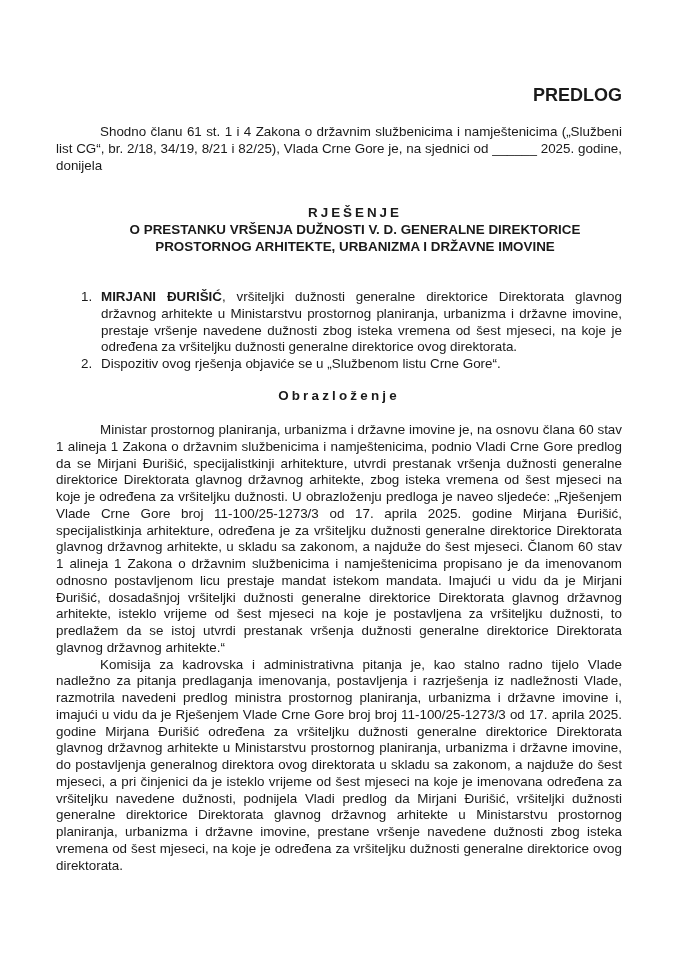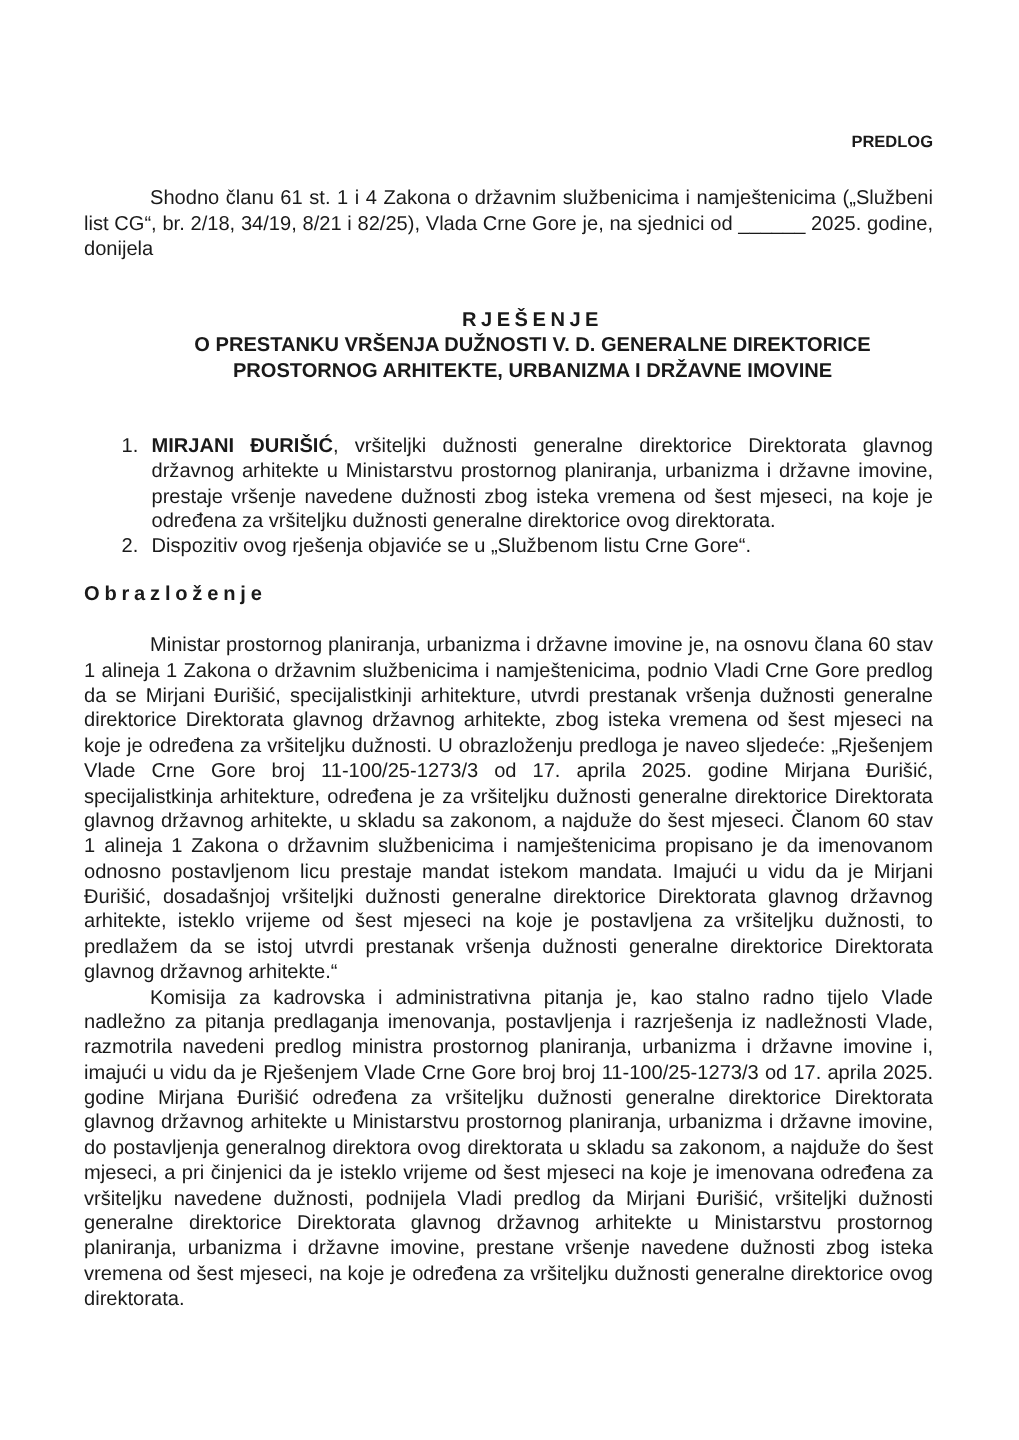--- a/index.html
+++ b/index.html
@@ -2,31 +2,31 @@
 <html><head>
 <meta charset="utf-8">
 <style>
   html, body { margin: 0; padding: 0; background: #ffffff; }
   body { width: 679px; height: 960px; overflow: hidden; position: relative; }
   .page {
     position: absolute; left: 56px; top: 0; width: 566px;
     font-family: "Liberation Sans", sans-serif;
     font-size: 13.4px; line-height: 16.75px; color: #1a1a1a;
   }
-  .predlog { position: absolute; top: 87px; right: 0; font-weight: bold; font-size: 11px; }
+  .predlog { position: absolute; top: 87px; right: 0; font-weight: bold; font-size: 18px; }
   .intro { position: absolute; top: 124px; left: 0; width: 566px; text-align: justify; text-indent: 44px; margin: 0; }
   .intro .blank { letter-spacing: 0; }
   .title-block { position: absolute; top: 189px; left: 0; width: 566px; text-align: center; font-weight: bold; margin: 16px; }
   .title-block .main { letter-spacing: 3px; display: block; }
   .title-block .sub { display: block; }
   .dispositive { position: absolute; top: 289px; left: 0; width: 566px; margin: 0; padding: 0; list-style: none; }
   .dispositive li { position: relative; padding-left: 45px; text-align: justify; }
   .dispositive .num { position: absolute; left: 25px; top: 0; }
   .dispositive .name { font-weight: bold; margin-top: 12px; }
-  .reason-title { position: absolute; top: 388px; left: 0; width: 566px; text-align: left; font-weight: bold; letter-spacing: 3.2px; margin: 0; }
+  .reason-title { position: absolute; top: 388px; left: 0; width: 566px; text-align: center; font-weight: bold; letter-spacing: 3.2px; margin: 0; }
   .reasoning { position: absolute; top: 422px; left: 0; width: 566px; margin: 0; }
   .reasoning p { margin: 0; text-align: justify; text-indent: 44px; }
 </style>
 </head>
 <body>
 
 <div class="page">
 
   <div class="predlog">PREDLOG</div>
 

